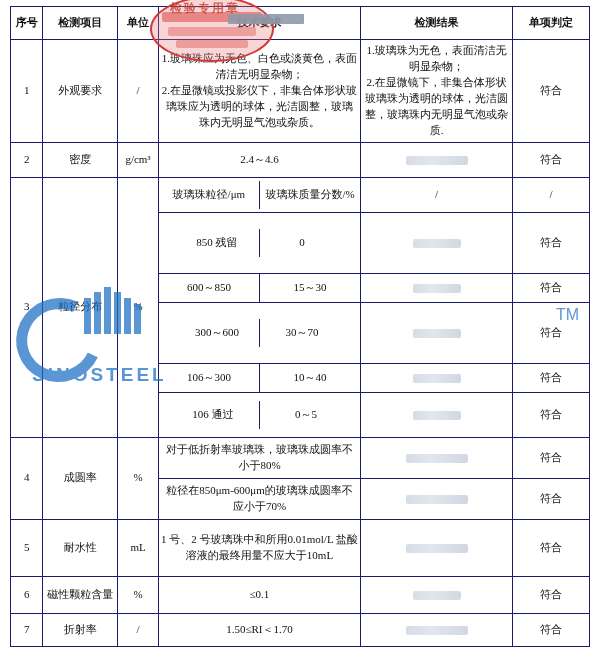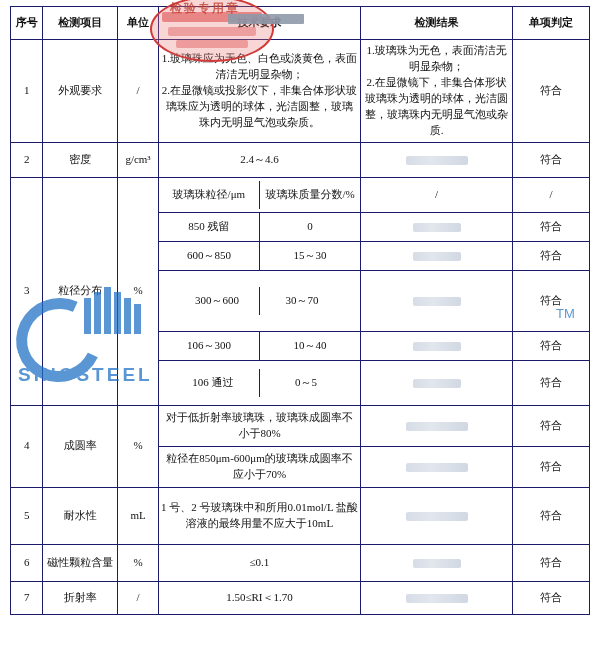--- a/index.html
+++ b/index.html
@@ -147,33 +147,33 @@
     top: 10px;
     font-family: "Liberation Serif", "DejaVu Serif", serif;
     font-size: 58px;
     font-weight: bold;
     color: #1b6fc4;
     letter-spacing: 2px;
     white-space: nowrap;
   }
   .wm-sub {
     position: absolute;
-    left: 18px;
+    left: 32px;
     top: 82px;
     font-family: "Liberation Sans", sans-serif;
     font-size: 19px;
     font-weight: bold;
     color: #1b6fc4;
     letter-spacing: 3px;
   }
   .wm-tm {
     position: absolute;
     left: 556px;
     top: 24px;
-    font-size: 13px;
+    font-size: 16px;
     color: #1b6fc4;
     font-family: "Liberation Sans", sans-serif;
   }
   .wm-mark {
     position: absolute;
     left: 10px;
     top: 2px;
     width: 150px;
     height: 76px;
   }
@@ -263,21 +263,21 @@
               <td class="last" style="width:50%;border-top:none;border-right:none;border-bottom:none">玻璃珠质量分数/%</td>
             </tr>
           </tbody>
             </table>
         </td>
         <td>/</td>
         <td>/</td>
       </tr>
 
       <tr>
-        <td style="padding:0">
+        <td style="padding:16px">
           <table class="inner">
             <tbody>
                 <tr>
               <td class="first" style="width:50%;border-top:none;border-left:none;border-bottom:none">850 残留</td>
               <td class="last" style="width:50%;border-top:none;border-right:none;border-bottom:none">0</td>
             </tr>
           </tbody>
             </table>
         </td>
         <td><span class="redact r-sm"></span></td>

